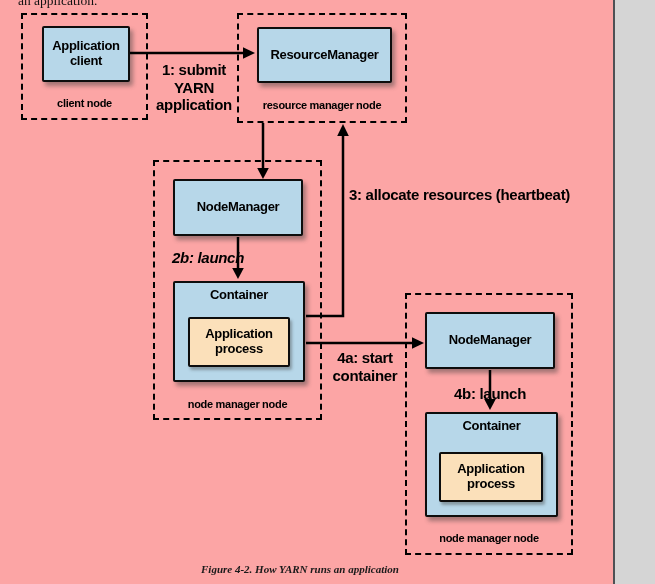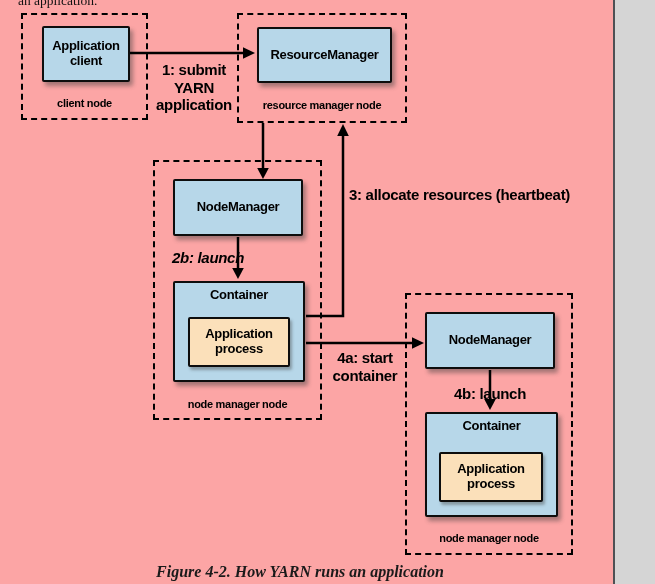--- a/index.html
+++ b/index.html
@@ -102,21 +102,21 @@
   }
   .caption {
     position: absolute;
     left: 97px;
     top: 563px;
     width: 406px;
     text-align: center;
     font-family: "Liberation Serif", serif;
     font-style: italic;
     font-weight: 600;
-    font-size: 16px;
+    font-size: 11px;
     color: #1a1a1a;
   }
 </style>
 </head>
 <body>
 
 <div class="page">
 
   <div class="top-cut">an application.</div>
 

